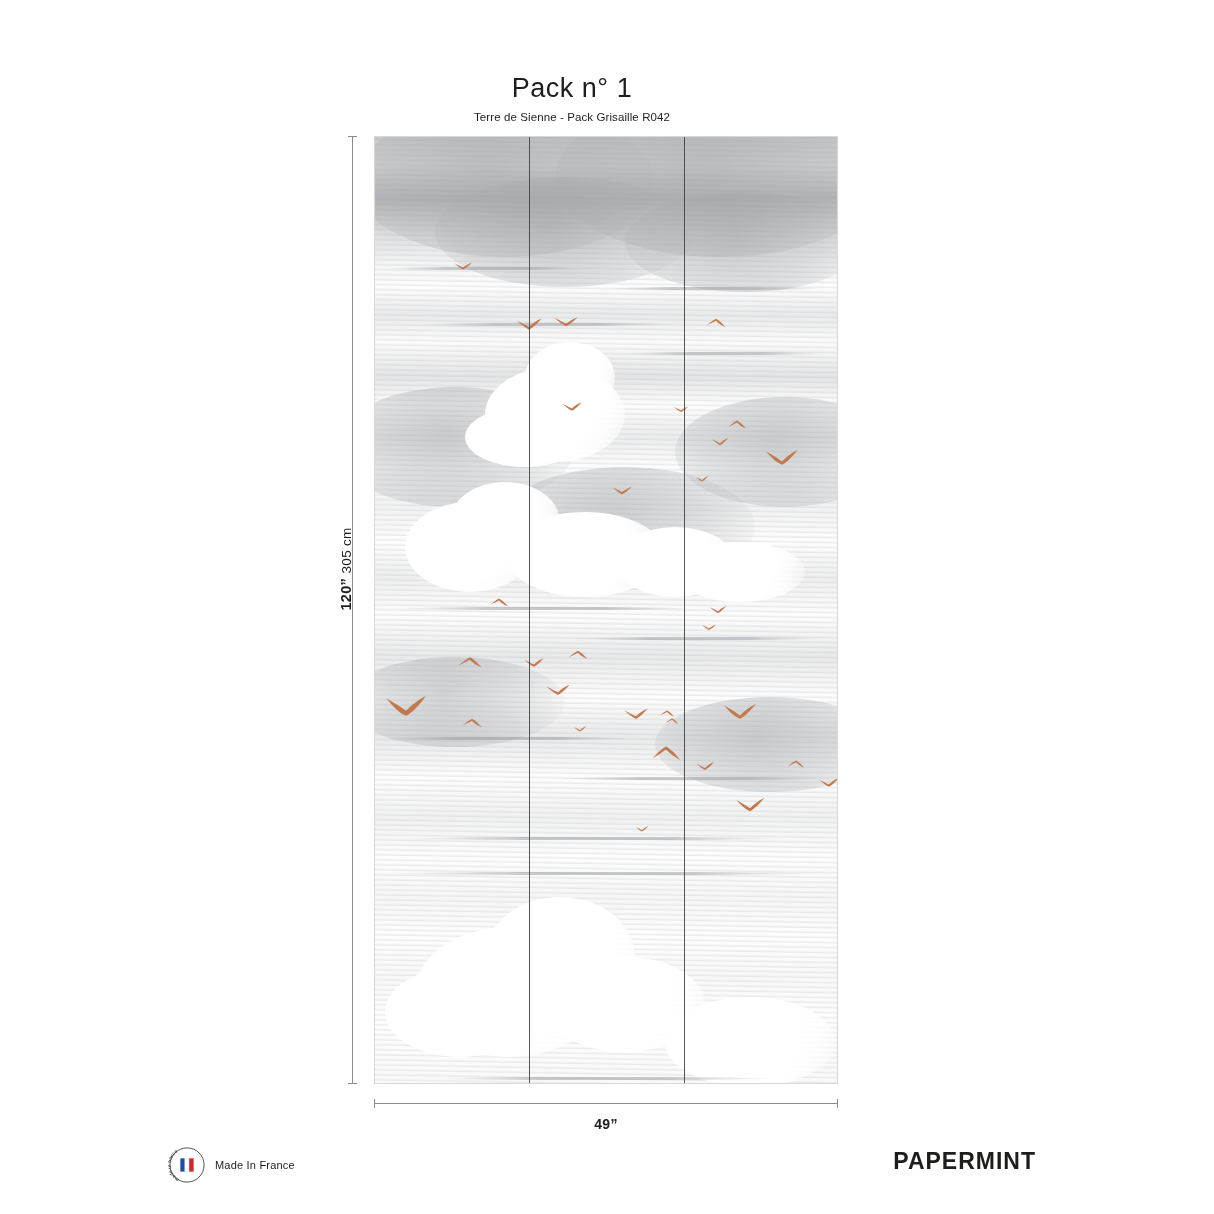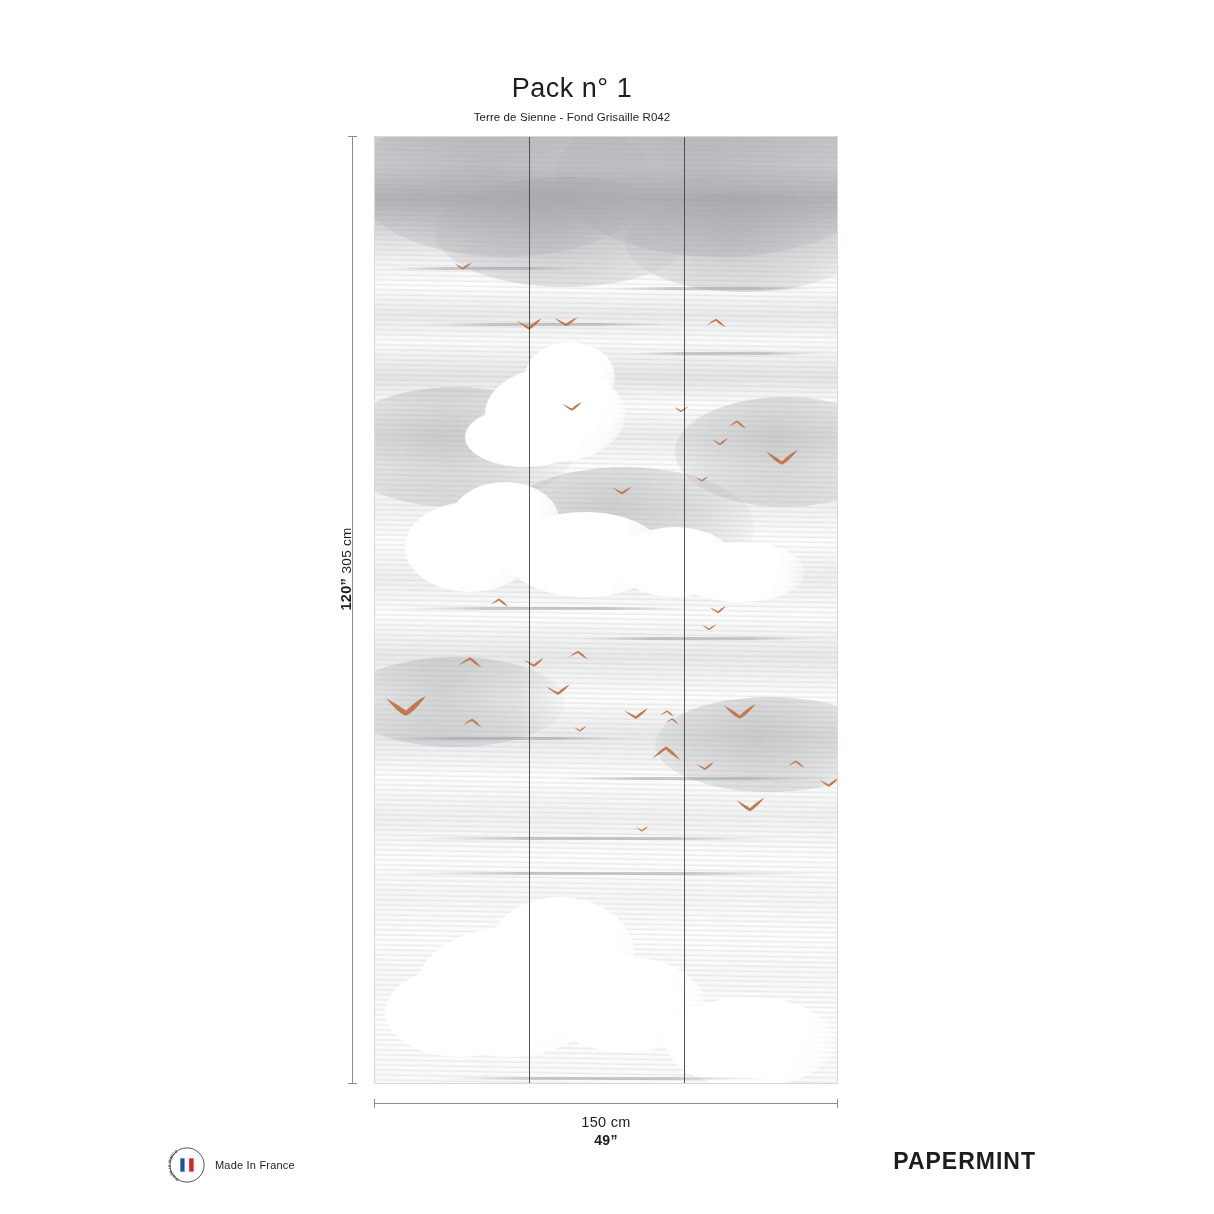--- a/index.html
+++ b/index.html
@@ -251,21 +251,21 @@
     font-weight: 700;
     color: #1d1d1b;
     white-space: nowrap;
   }
 </style>
 </head>
 <body>
 
 <div id="title-block">
   <div id="pack-title">Pack n° 1</div>
-  <div id="pack-subtitle">Terre de Sienne - Fond Grisaille R042</div>
+  <div id="pack-subtitle">Terre de Sienne - Pack Grisaille R042</div>
 </div>
 
 <div id="mural-wrap">
   <div id="mural">
 
     <div class="sky-layer" id="sky-base"></div>
     <div class="sky-layer" id="sky-bands"></div>
 
     <div class="cloud-grey" style="left:-20px; top:-30px; width:300px; height:150px;"></div>
     <div class="cloud-grey" style="left:180px; top:-40px; width:330px; height:160px;"></div>
@@ -467,21 +467,20 @@
 </div>
 
 <div id="height-guide"></div>
 <div id="height-label">
   <span class="inch">120”</span>
   <span class="cm">305 cm</span>
 </div>
 
 <div id="width-guide"></div>
 <div id="width-label">
-  <div class="cm">150 cm</div>
   <div class="inch">49”</div>
 </div>
 
 <div id="made-in-france">
   <div id="mif-badge">
     <svg viewBox="0 0 40 40" width="38" height="38">
       <circle cx="20" cy="20" r="18" fill="none" stroke="#1d1d1b" stroke-width="0.8"></circle>
       <g>
         <rect x="13" y="13" width="4.7" height="14" fill="#1f4fa3"></rect>
         <rect x="17.7" y="13" width="4.6" height="14" fill="#ffffff" stroke="#cccccc" stroke-width="0.3"></rect>

